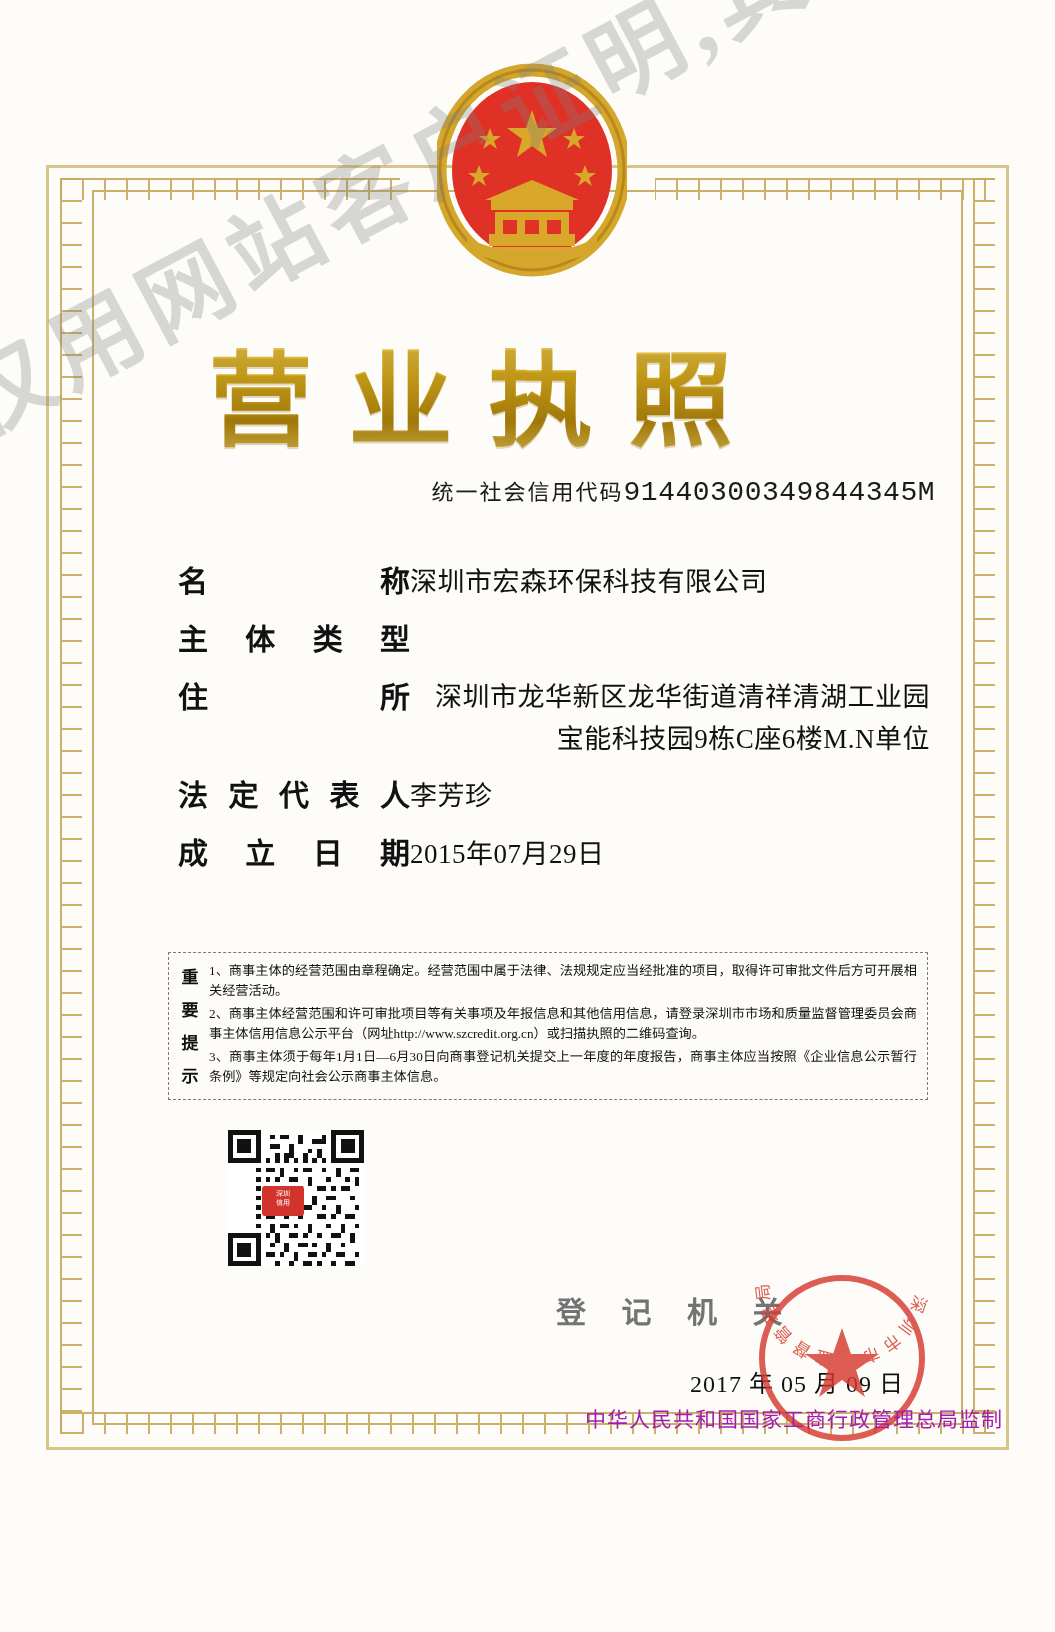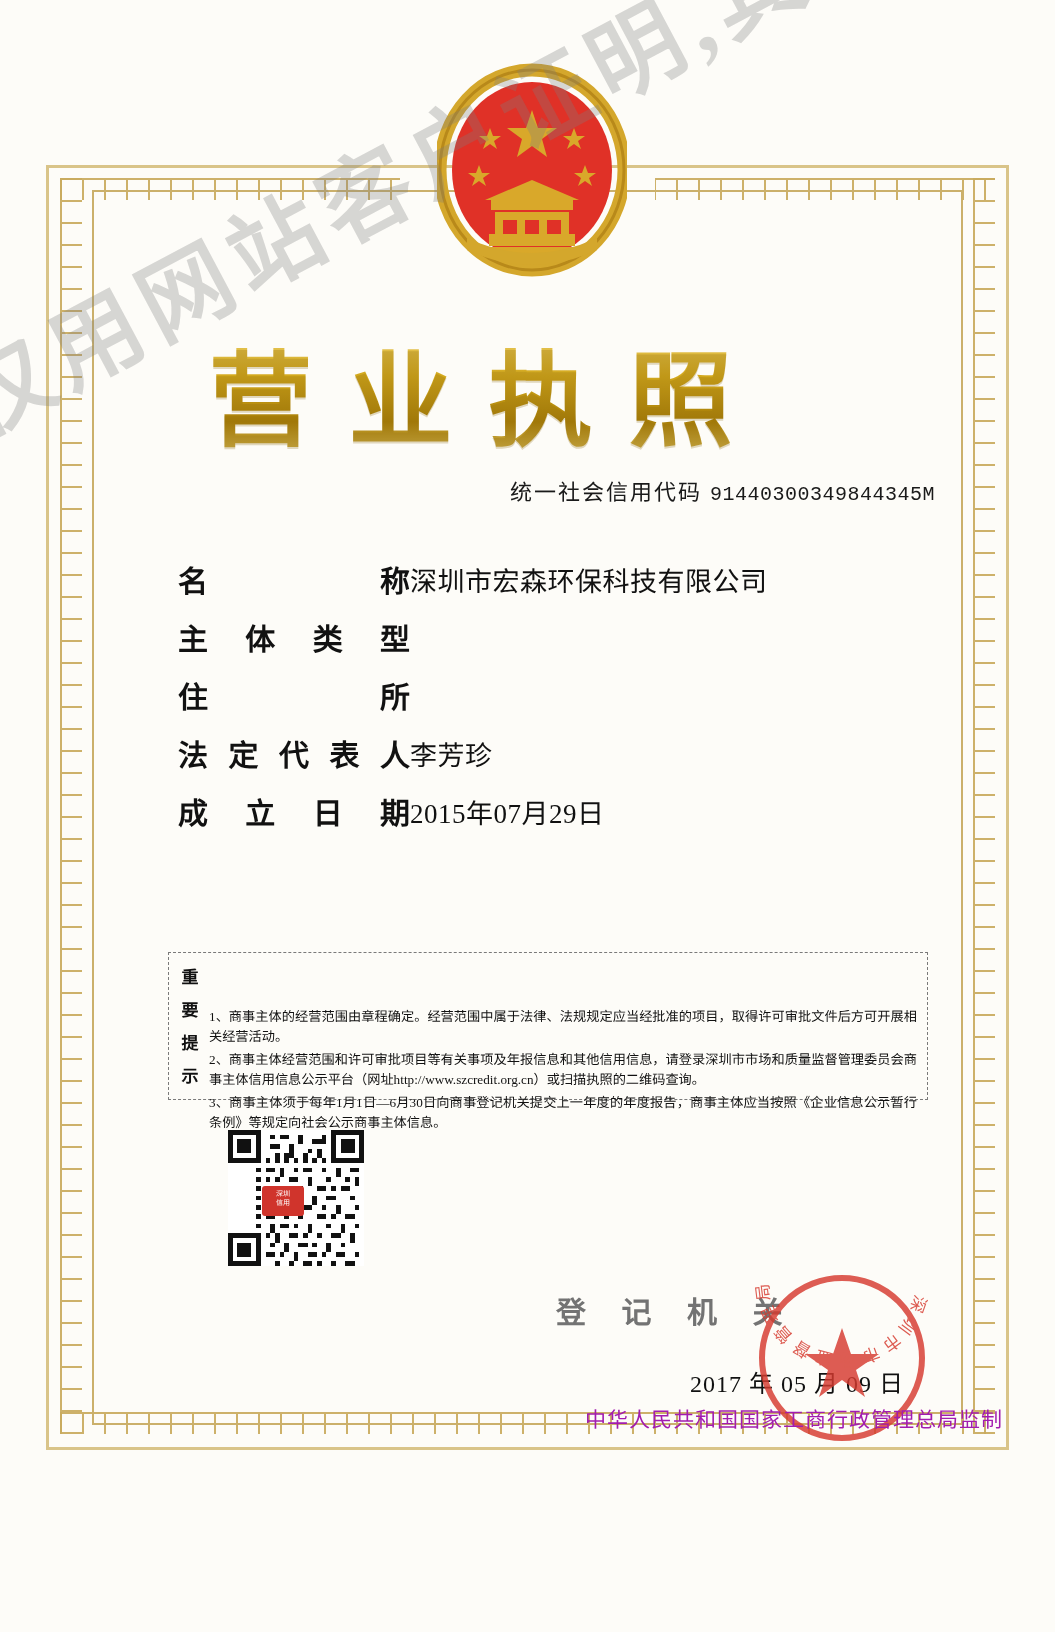--- a/index.html
+++ b/index.html
@@ -105,23 +105,22 @@
     position: absolute;
     right: 120px;
     top: 474px;
     font-size: 22px;
     color: #1a1a1a;
     letter-spacing: 2px;
     white-space: nowrap;
   }
   .credit-line .code {
     font-family: "Liberation Mono", "DejaVu Sans Mono", monospace;
-    font-size: 20px;
+    font-size: 28px;
     letter-spacing: 0.5px;
-    margin-left: 8px;
   }
 
   
   .fields {
     position: absolute;
     left: 178px;
     top: 560px;
     width: 760px;
   }
   .field-row {
@@ -171,21 +170,20 @@
     line-height: 33px;
     text-align: center;
     color: #111;
   }
   .notice-body {
     flex: 1;
     font-size: 13.2px;
     line-height: 20px;
     color: #111;
     padding-left: 4px;
-    margin-top: 46px;
   }
   .notice-body p { margin: 0 0 3px 0; text-align: justify; }
 
   
   .qr {
     position: absolute;
     left: 228px;
     top: 1130px;
     width: 136px;
     height: 136px;
@@ -331,20 +329,21 @@
         <span>类</span>
         <span>型</span>
       </div>
     </div>
 
     <div class="field-row">
       <div class="field-label">
         <span>住</span>
         <span>所</span>
       </div>
+      <div class="field-value addr">深圳市龙华新区龙华街道清祥清湖工业园宝能科技园9栋C座6楼M.N单位</div>
     </div>
 
     <div class="field-row">
       <div class="field-label">
         <span>法</span>
         <span>定</span>
         <span>代</span>
         <span>表</span>
         <span>人</span>
       </div>

